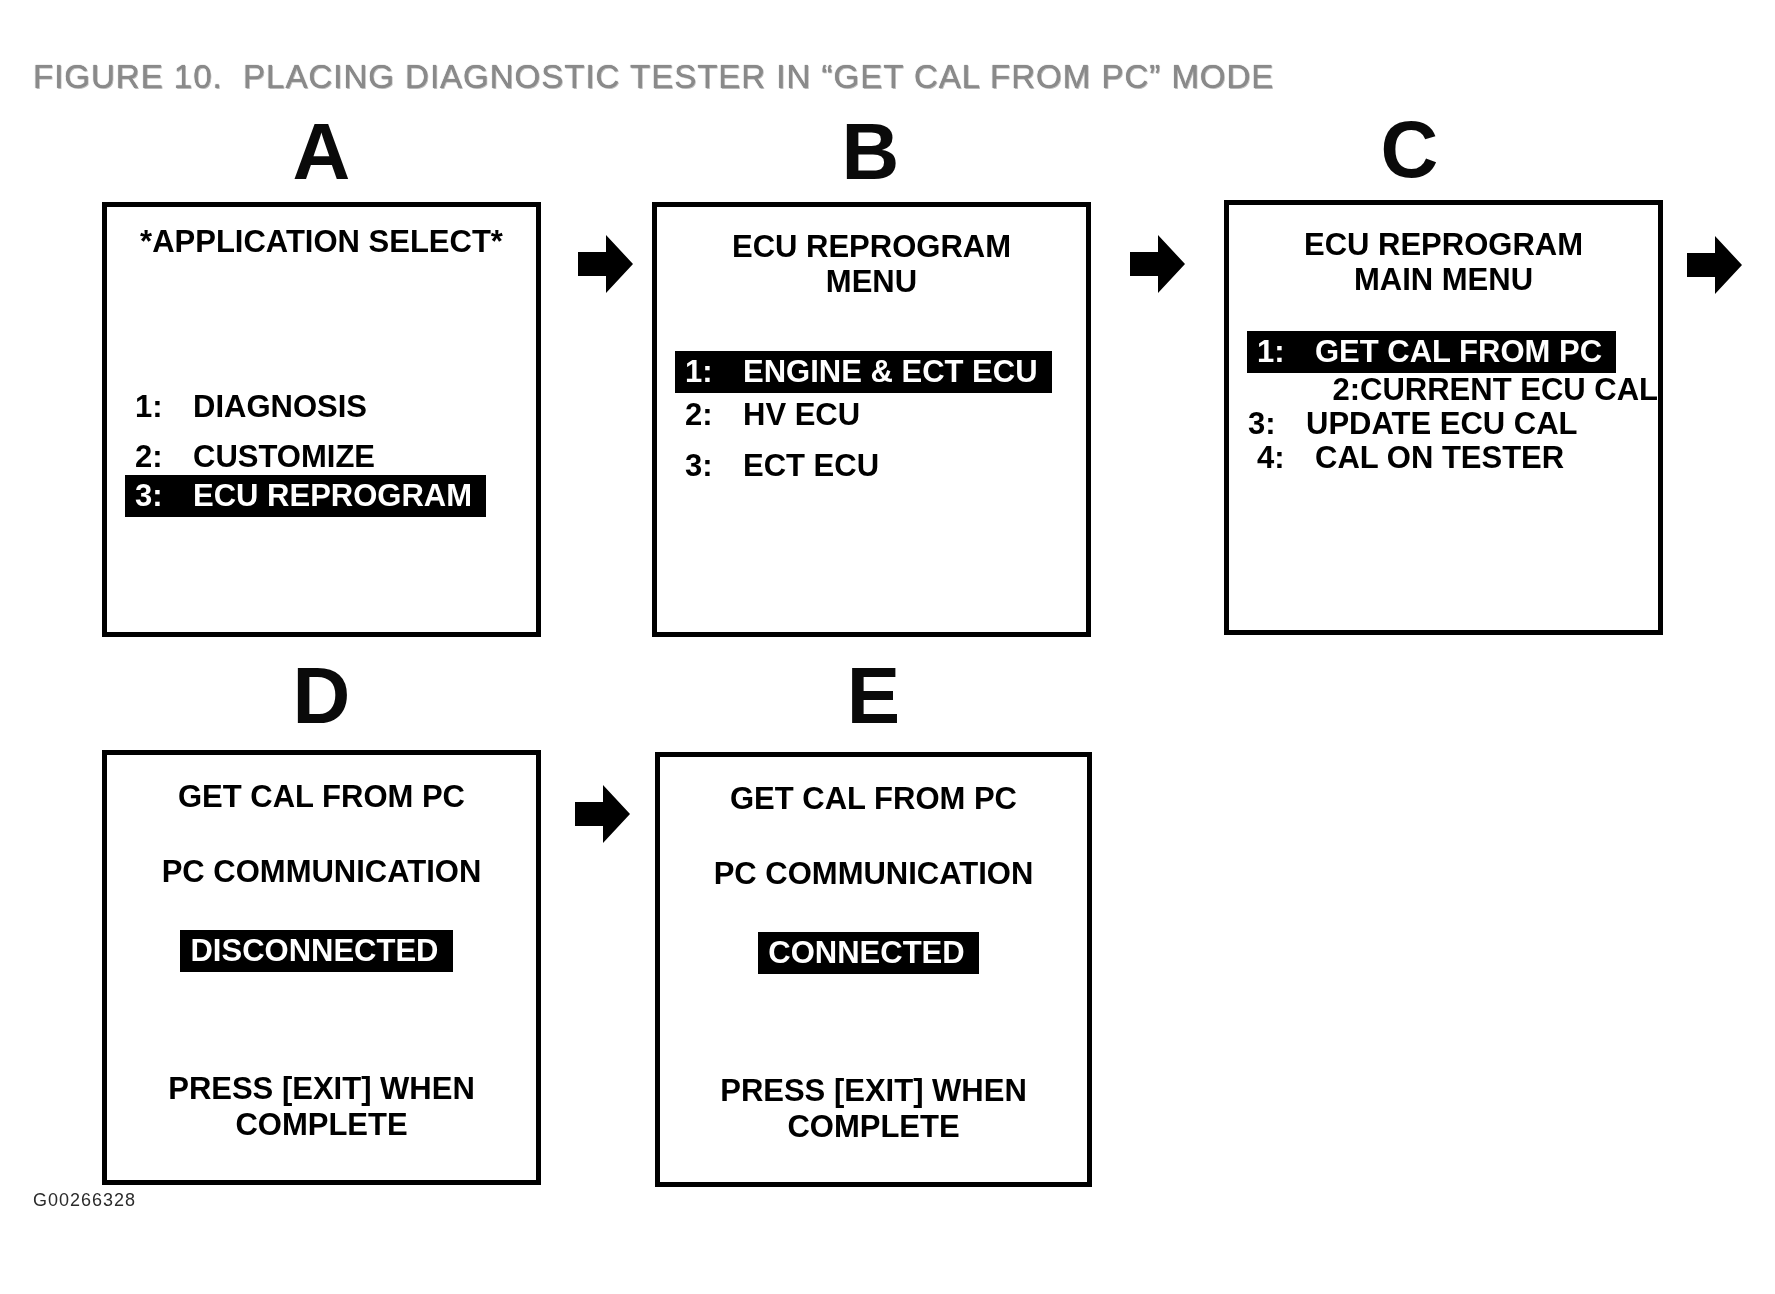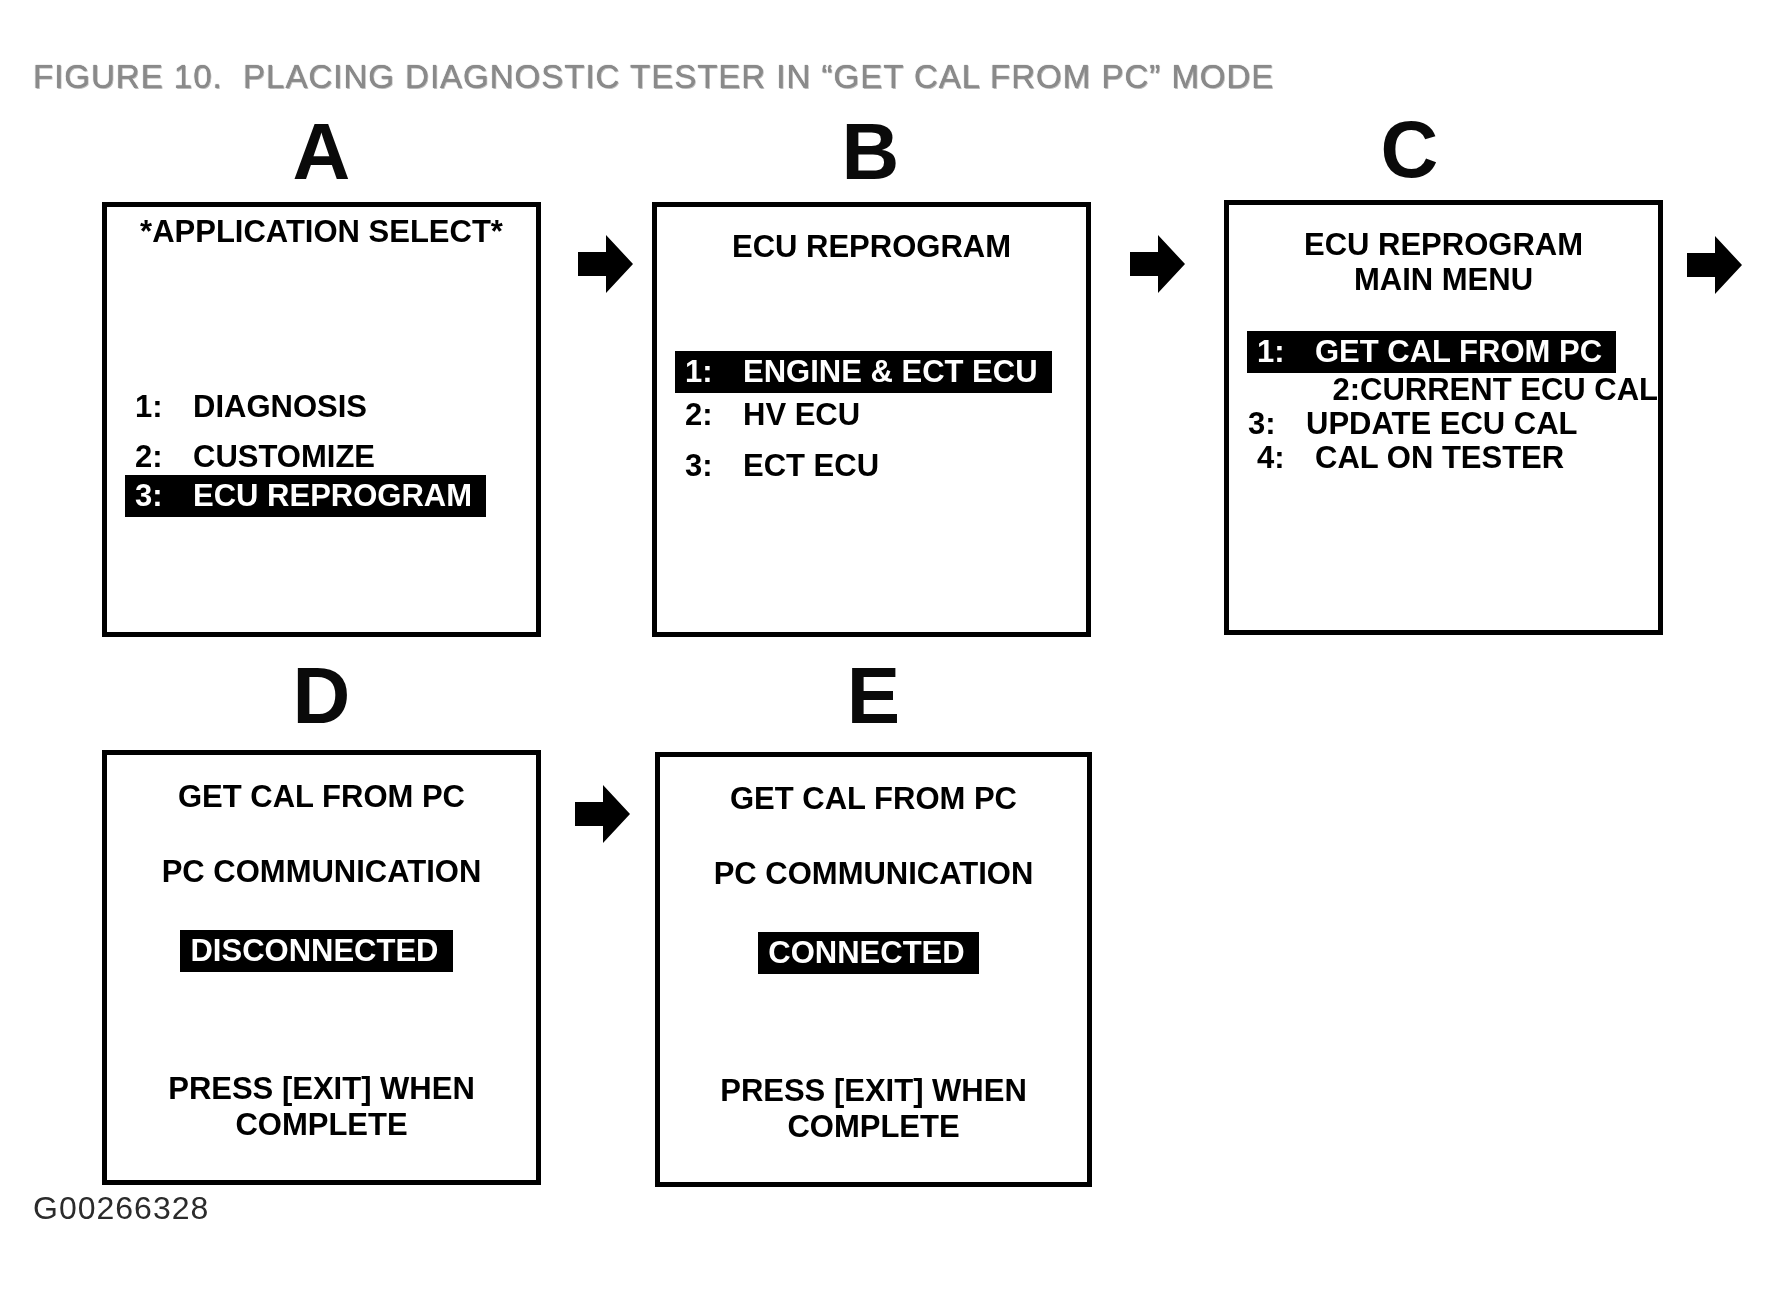--- a/index.html
+++ b/index.html
@@ -99,60 +99,61 @@
   }
 
   .arrow {
     position: absolute;
   }
 
   .fig-code {
     position: absolute;
     left: 33px;
     top: 1190px;
-    font-size: 32px;
+    font-size: 18px;
     font-weight: 400;
     letter-spacing: 1px;
     color: #2b2b2b;
   }
 </style>
 </head>
 <body>
 
 <div class="canvas">
 
   <div class="fig-title">FIGURE 10.  PLACING DIAGNOSTIC TESTER IN “GET CAL FROM PC” MODE</div>
 
   <div class="panel-letter" style="left:102px; top:112px; width:439px;">A</div>
   <div class="panel-letter" style="left:651px; top:112px; width:439px;">B</div>
   <div class="panel-letter" style="left:1190px; top:110px; width:439px;">C</div>
   <div class="panel-letter" style="left:102px; top:656px; width:439px;">D</div>
   <div class="panel-letter" style="left:655px; top:656px; width:437px;">E</div>
 
   <div class="screen" style="left:102px; top:202px;">
-    <div class="screen-title" style="top:7px;">*APPLICATION SELECT*</div>
+    <div class="screen-title" style="top:17px;">*APPLICATION SELECT*</div>
     <div class="menu" style="top:182px;">
       <div class="menu-item" style="margin-bottom:15px;">
         <span class="num">1:</span><span>DIAGNOSIS</span>
       </div>
       <div class="menu-item" style="margin-bottom:4px;">
         <span class="num">2:</span><span>CUSTOMIZE</span>
       </div>
       <div class="menu-item">
         <span class="hl"><span class="num">3:</span><span>ECU REPROGRAM</span></span>
       </div>
     </div>
   </div>
 
   <svg class="arrow" style="left:578px; top:231px;" width="55" height="66" viewBox="0 0 55 66">
     <path d="M0 21 H28 V4 L55 33 L28 62 V45 H0 Z" fill="#000000"></path>
   </svg>
 
   <div class="screen" style="left:652px; top:202px;">
     <div class="screen-title" style="top:22px;">ECU REPROGRAM</div>
+    <div class="screen-title" style="top:57px;">MENU</div>
     <div class="menu" style="top:147px;">
       <div class="menu-item" style="margin-bottom:8px;">
         <span class="hl"><span class="num">1:</span><span>ENGINE &amp; ECT ECU</span></span>
       </div>
       <div class="menu-item" style="margin-bottom:16px;">
         <span class="num">2:</span><span>HV ECU</span>
       </div>
       <div class="menu-item">
         <span class="num">3:</span><span>ECT ECU</span>
       </div>

